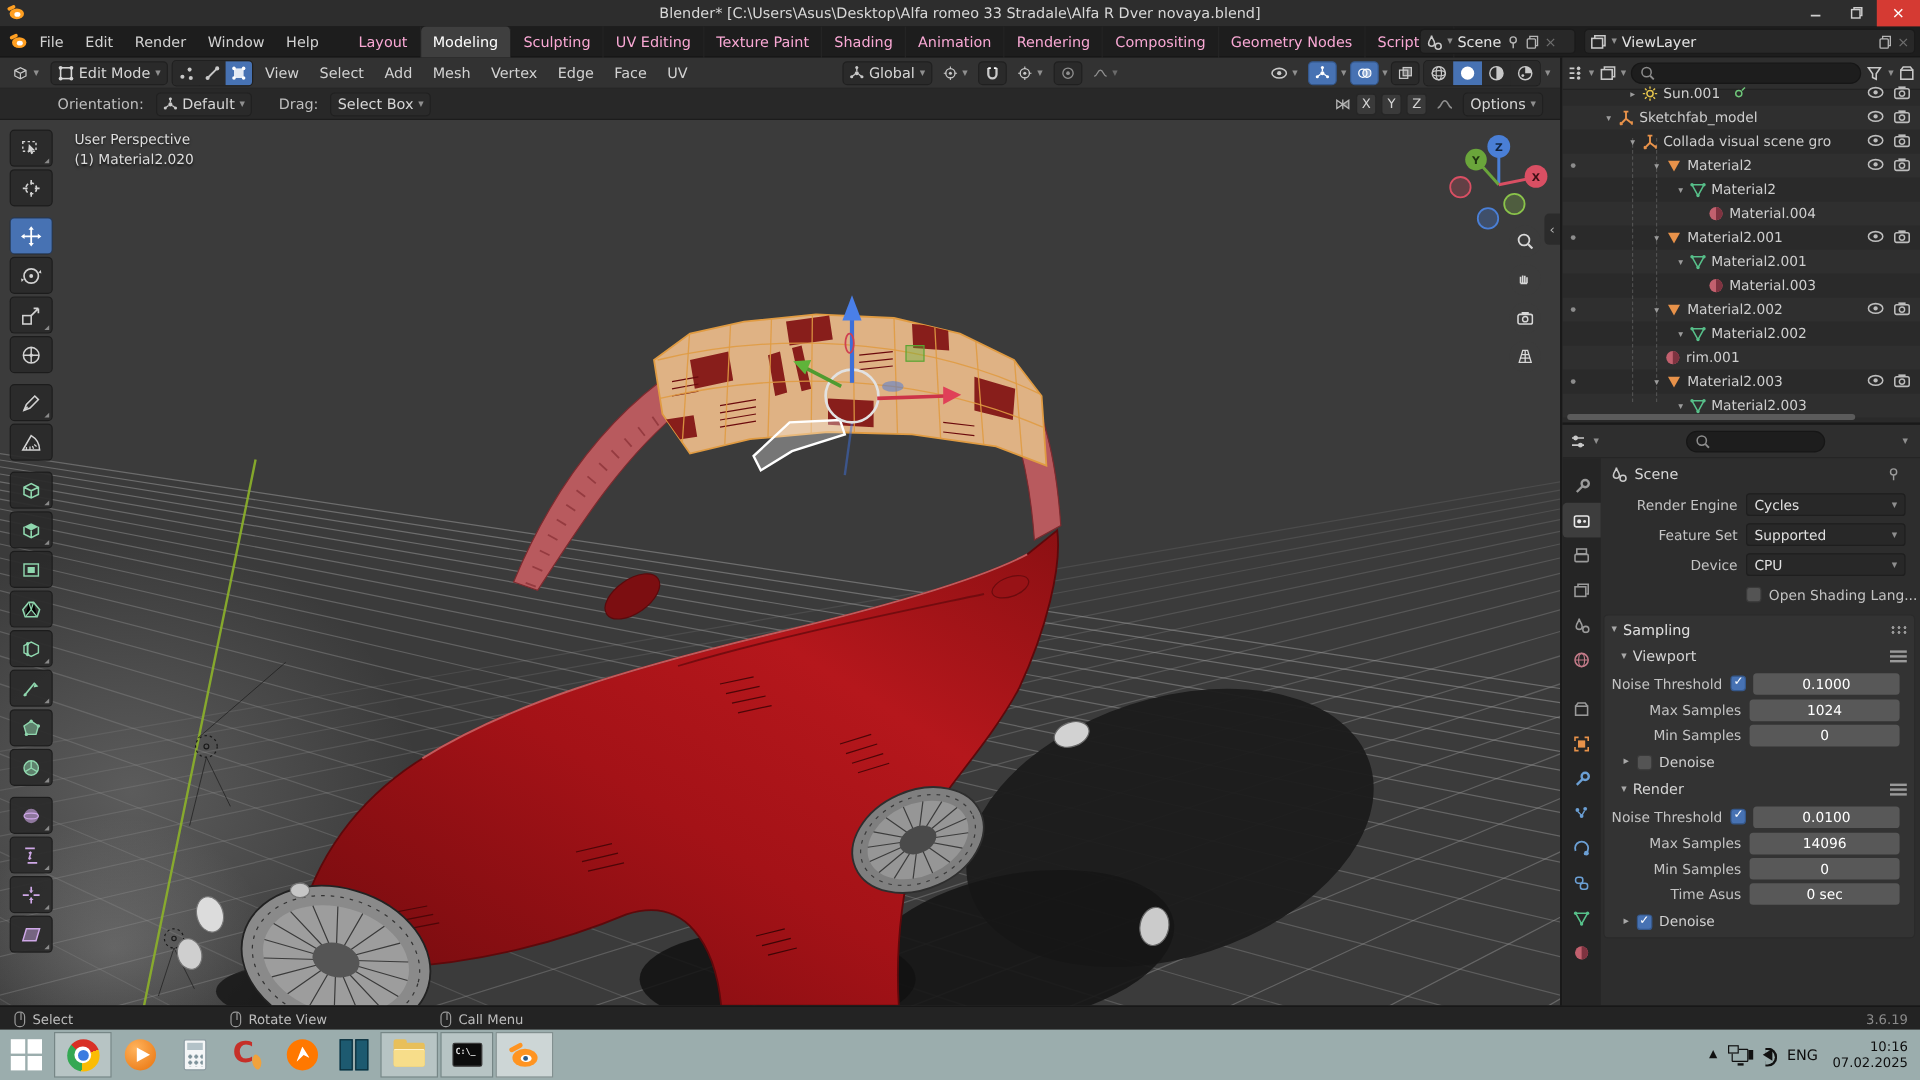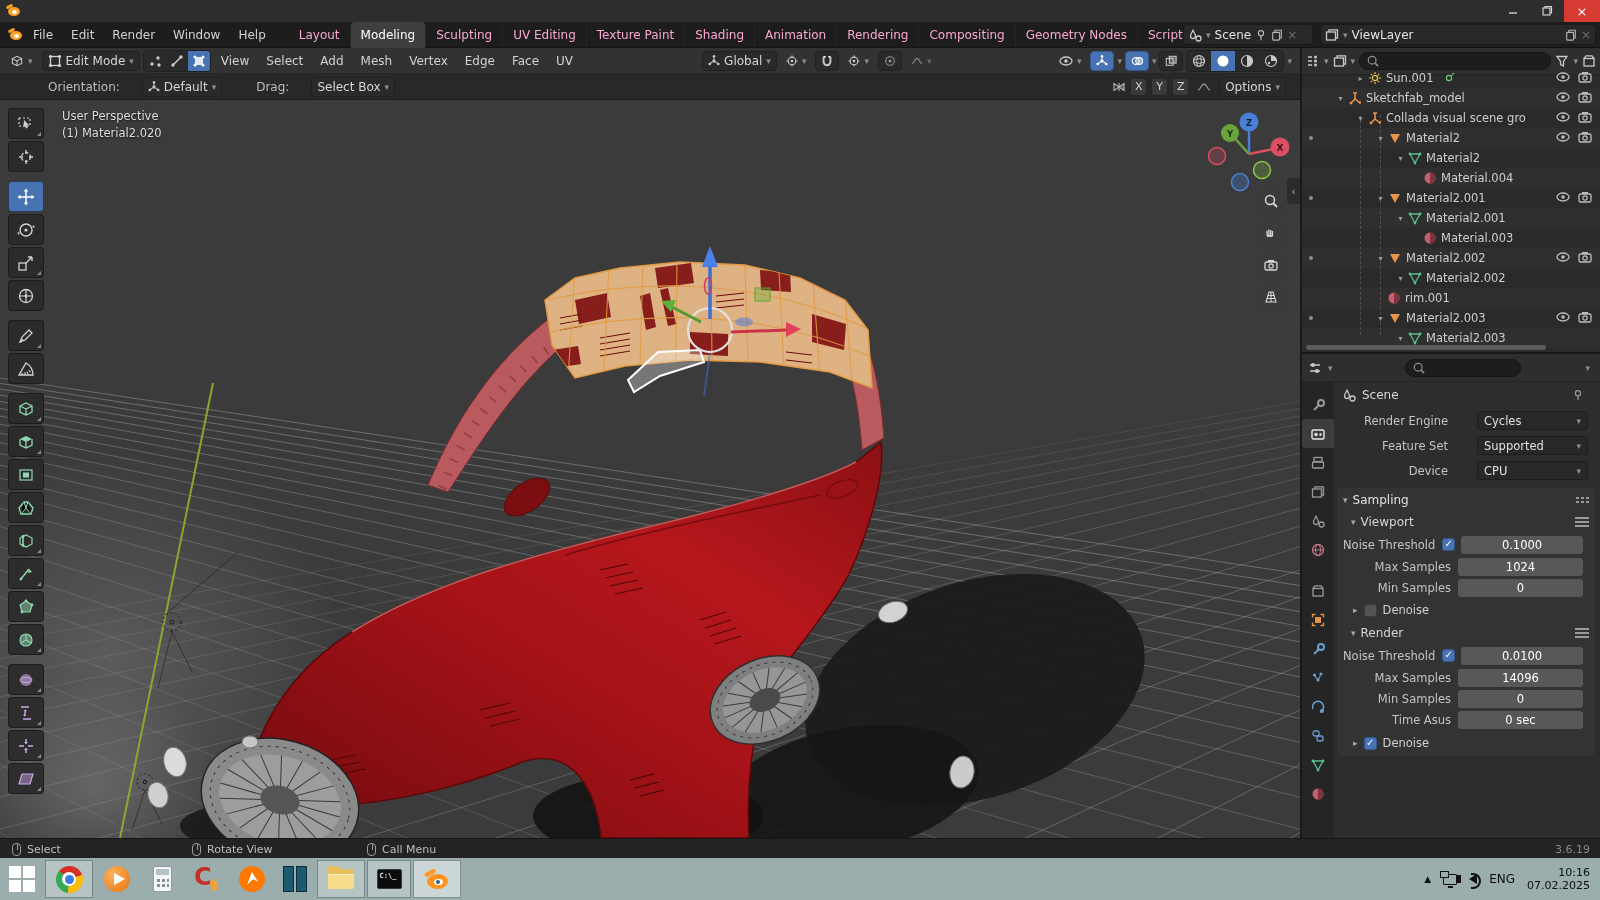--- a/index.html
+++ b/index.html
@@ -35,21 +35,21 @@
   .hbtn.flat{background:transparent;border-color:transparent;}
   .hmenu{padding:0 7px;color:#d2d2d2;}
   .seltrio{display:flex;border-radius:4px;overflow:hidden;border:1px solid #202020;}
   .selbtn{width:22px;height:20px;background:#2a2a2a;display:flex;align-items:center;justify-content:center;color:#c8c8c8;}
   .selbtn.active{background:#4772b3;color:#fff;}
   .togbtn{width:24px;height:20px;background:#2a2a2a;border:1px solid #202020;border-radius:4px;display:flex;align-items:center;justify-content:center;color:#c9c9c9;}
   .togbtn.on{background:#4772b3;color:#fff;border-color:#35588c;}
   .shadegrp{display:flex;border:1px solid #202020;border-radius:4px;overflow:hidden;}
   .shadegrp .selbtn{width:24px;}
   
-  .tset{left:0;top:74px;width:1300px;height:26px;background:#282828;display:flex;align-items:center;border-bottom:1px solid #1c1c1c;padding-left:48px;gap:22px;}
+  .tset{left:0;top:74px;width:1300px;height:26px;background:#282828;display:flex;align-items:center;border-bottom:1px solid #1c1c1c;padding-left:48px;gap:10px;}
   .tlabel{color:#bdbdbd;}
   .axisbtn{width:17px;height:18px;background:#3a3a3a;border:1px solid #262626;border-radius:3px;display:flex;align-items:center;justify-content:center;color:#d5d5d5;font-size:11px;}
   
   .vpwrap{left:0;top:100px;width:1300px;height:738px;background:#3b3b3b;overflow:hidden;}
   .vptext{left:62px;top:108px;color:#dedede;font-size:11.5px;text-shadow:0 1px 2px rgba(0,0,0,.7);line-height:17px;}
   
   .ltools{left:8px;top:108px;width:38px;display:flex;flex-direction:column;gap:2px;}
   .tgap{height:5px;}
   .tool{width:36px;height:31px;background:rgba(42,42,42,.92);border:1px solid rgba(16,16,16,.55);border-radius:4px;display:flex;align-items:center;justify-content:center;color:#d2d2d2;position:relative;}
   .tool.active{background:#4772b3;color:#fff;}
@@ -79,21 +79,21 @@
   .props{position:absolute;left:0;top:304px;width:298px;height:486px;background:#2d2d2d;border-top:2px solid #191919;overflow:hidden;}
   .phead{position:absolute;left:0;top:0;width:298px;height:28px;background:#2e2e2e;border-bottom:1px solid #242424;display:flex;align-items:center;padding:0 6px;gap:6px;}
   .tabstrip{position:absolute;left:0;top:28px;width:32px;bottom:0;background:#252525;display:flex;flex-direction:column;align-items:stretch;padding-top:8px;}
   .ptab{height:29px;display:flex;align-items:center;justify-content:center;color:#9a9a9a;}
   .ptab.active{background:#3d3d3d;color:#e8e8e8;border-radius:4px 0 0 4px;}
   .ptab.gaptop{margin-top:12px;}
   .pcontent{position:absolute;left:32px;top:28px;right:0;bottom:0;background:#2d2d2d;}
   .bcrow{display:flex;align-items:center;height:26px;padding:0 8px;gap:6px;color:#d8d8d8;}
   .prow{display:flex;align-items:center;height:25px;padding-left:6px;}
   .plabel{width:108px;text-align:right;margin-right:7px;color:#c3c3c3;font-size:11.5px;white-space:nowrap;}
-  .dfield{flex:1;margin-right:12px;height:19px;background:#282828;border:1px solid #1e1e1e;border-radius:3px;display:flex;align-items:center;padding:0 6px;color:#e0e0e0;font-size:11.5px;margin-left:22px;}
+  .dfield{flex:1;margin-right:12px;height:19px;background:#282828;border:1px solid #1e1e1e;border-radius:3px;display:flex;align-items:center;padding:0 6px;color:#e0e0e0;font-size:11.5px;}
   .dfield .chev{margin-left:auto;}
   .vfield{flex:1;margin-right:12px;height:18px;background:#585858;border-radius:3px;display:flex;align-items:center;justify-content:center;color:#fff;font-size:11.5px;}
   .cb{width:13px;height:13px;border-radius:3px;background:#545454;border:1px solid #3a3a3a;margin-right:6px;flex:none;}
   .cb.on{background:#4772b3;border-color:#35588c;position:relative;}
   .cb.on::after{content:"✓";position:absolute;left:1.5px;top:-1px;color:#fff;font-size:10px;}
   .panel{margin:4px 4px 0 2px;background:#333333;border:1px solid #2a2a2a;border-radius:4px;}
   .panhead{height:23px;display:flex;align-items:center;padding:0 6px;gap:5px;color:#e0e0e0;}
   .subhead{height:22px;display:flex;align-items:center;padding:0 6px 0 14px;gap:5px;color:#d5d5d5;}
   .disc{color:#a8a8a8;font-size:9px;}
   .grip{width:14px;height:8px;margin-left:auto;background:
@@ -442,20 +442,21 @@
 </svg>
 
 <div class="screen">
 
   <div class="abs titlebar">
     <div class="blogo">
         <div class="tail"></div>
         <div class="ring"></div>
         <div class="hole"></div>
       </div>
+    <div class="ttext">Blender* [C:\Users\Asus\Desktop\Alfa romeo 33 Stradale\Alfa R Dver novaya.blend]</div>
     <div class="winbtns">
       <div class="winbtn">
           <svg class="icon12" viewBox="0 0 12 12">
             <path d="M2,8 H10" stroke="#cfcfcf" stroke-width="1.4"></path>
           </svg>
         </div>
       <div class="winbtn">
           <svg class="icon12" viewBox="0 0 12 12">
             <rect x="2" y="3" width="7" height="7" fill="none" stroke="#cfcfcf" stroke-width="1.2"></rect>
             <path d="M4,3 V1.5 H10.5 V8 H9" fill="none" stroke="#cfcfcf" stroke-width="1.2"></path>
@@ -1349,20 +1350,25 @@
               <span class="chev">▾</span>
             </div>
         </div>
         <div class="prow">
           <span class="plabel">Device</span>
           <div class="dfield">
               <span>CPU</span>
               <span class="chev">▾</span>
             </div>
         </div>
+        <div class="prow">
+          <span class="plabel"></span>
+          <span class="cb"></span>
+          <span style="color:#c3c3c3;font-size:11.5px">Open Shading Lang...</span>
+        </div>
         <div class="panel">
           <div class="panhead">
             <span class="disc">▾</span>
             <span>Sampling</span>
             <span class="grip"></span>
           </div>
           <div class="subhead">
             <span class="disc">▾</span>
             <span>Viewport</span>
             <span class="preset"></span>

